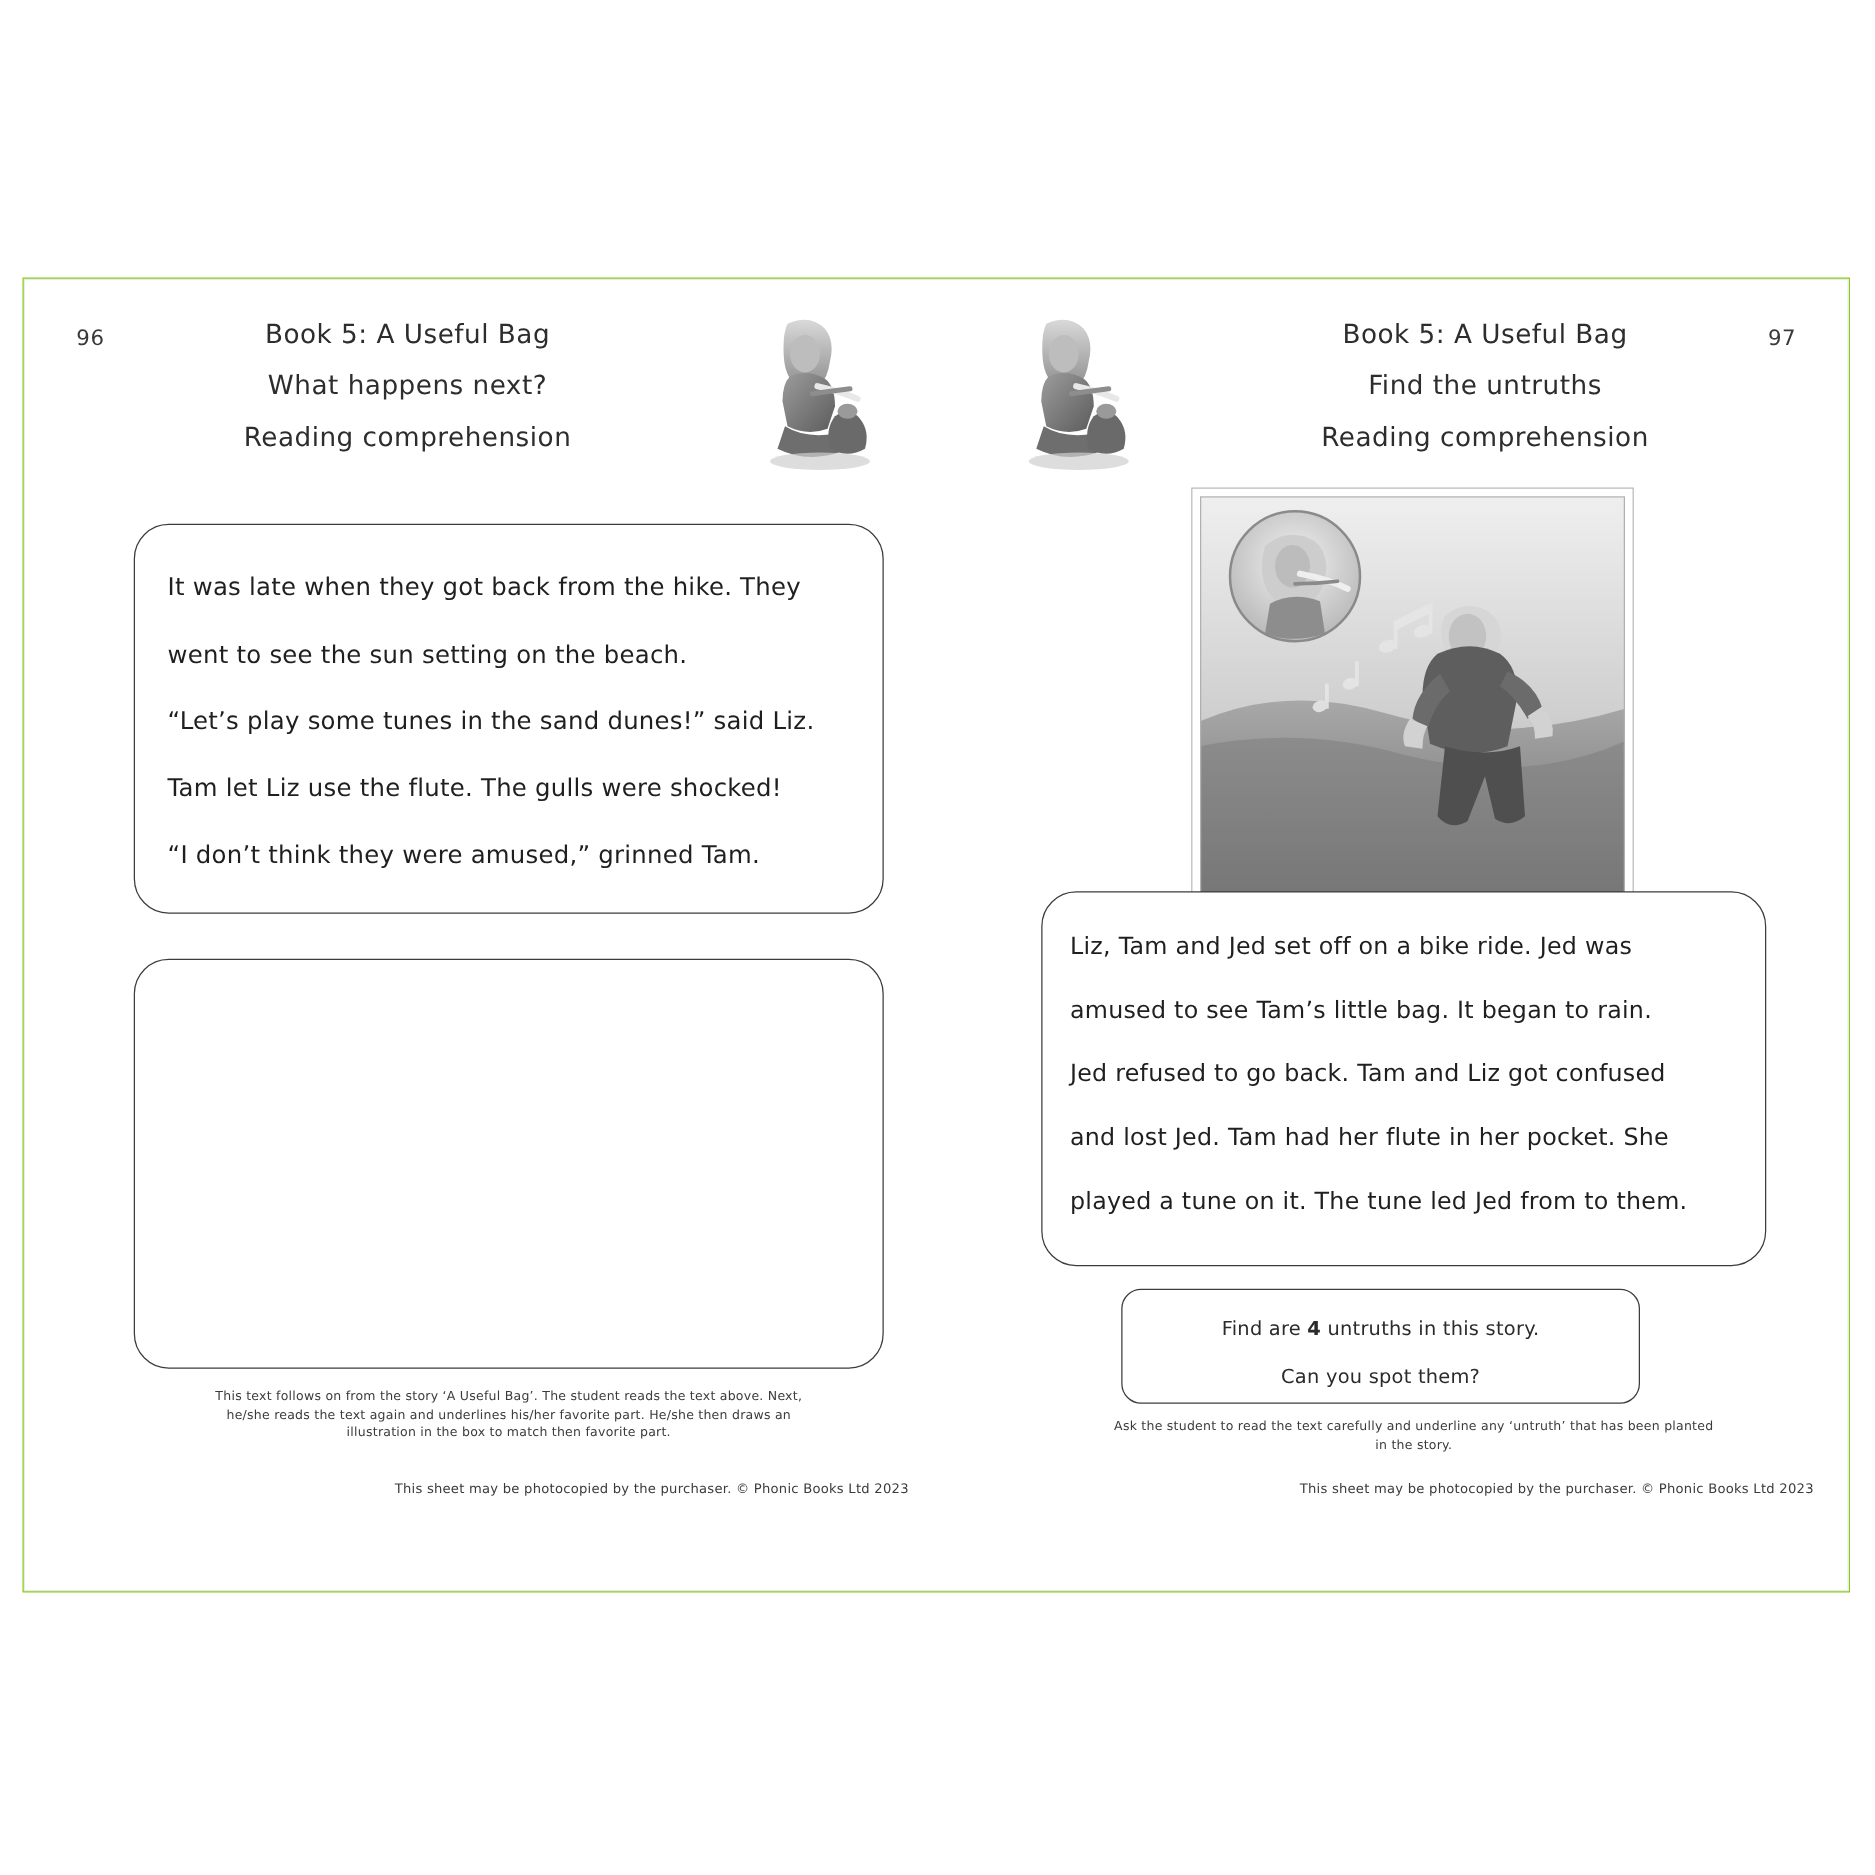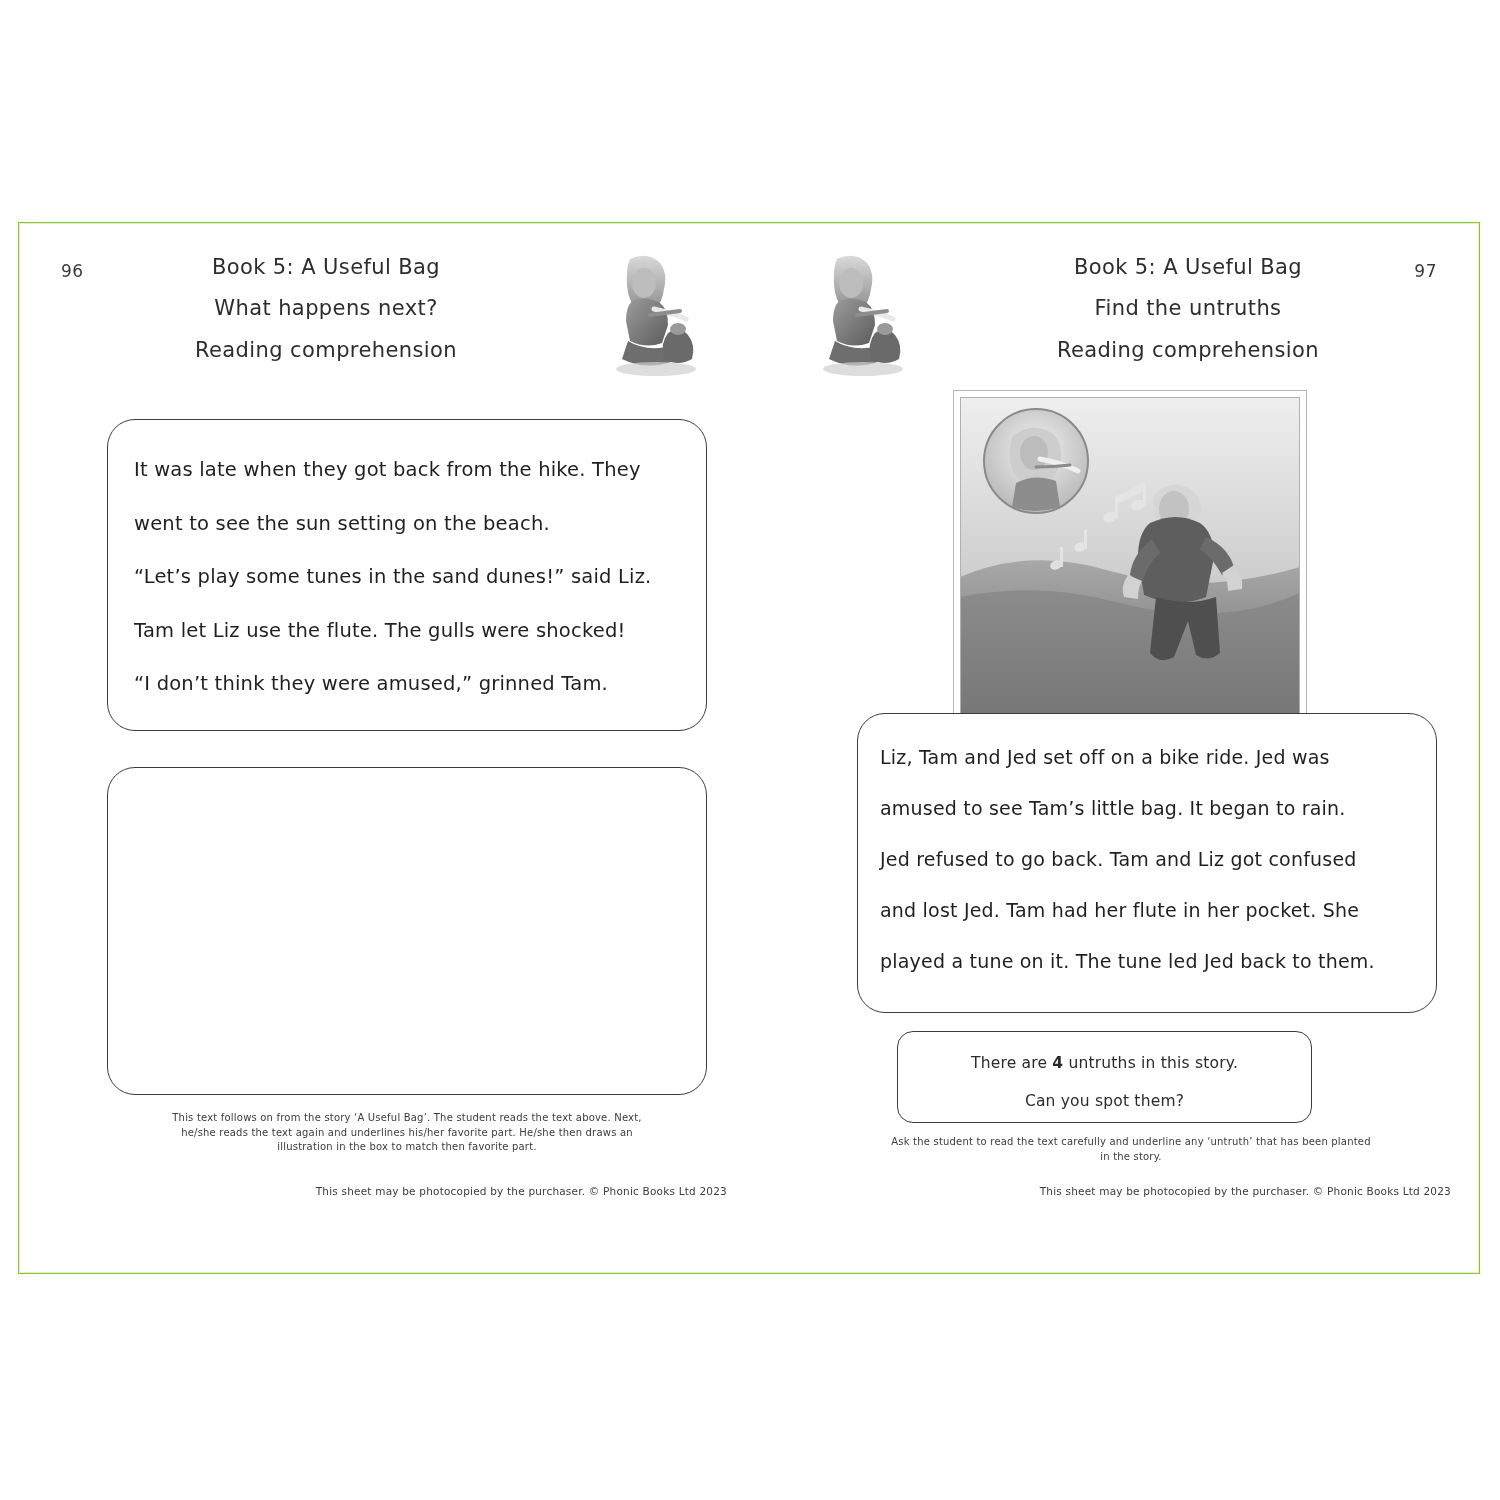--- a/index.html
+++ b/index.html
@@ -113,21 +113,21 @@
 
   .box-draw {
     left: 88px;
     top: 544px;
     width: 600px;
     height: 328px;
   }
 
   
   .box-story-right {
-    left: 108px;
+    left: 84px;
     top: 490px;
     width: 580px;
     height: 300px;
     padding: 34px 22px 0 22px;
   }
   .box-story-right p {
     font-size: 19px;
     margin-bottom: 32px;
   }
 
@@ -325,26 +325,26 @@
 
         <rect x="0" y="0" width="340" height="318" fill="none" stroke="#b0b0b0" stroke-width="2"></rect>
       </svg>
     </div>
 
     <div class="box box-story-right">
       <p>Liz, Tam and Jed set off on a bike ride. Jed was</p>
       <p>amused to see Tam’s little bag. It began to rain.</p>
       <p>Jed refused to go back. Tam and Liz got confused</p>
       <p>and lost Jed. Tam had her flute in her pocket. She</p>
-      <p>played a tune on it. The tune led Jed back to them.</p>
+      <p>played a tune on it. The tune led Jed from to them.</p>
     </div>
 
     <div class="box box-question">
       <p>
-        <span>There are </span><b>4</b><span> untruths in this story.</span>
+        <span>Find are </span><b>4</b><span> untruths in this story.</span>
       </p>
       <p>Can you spot them?</p>
     </div>
 
     <div class="note note-right">
       <div>Ask the student to read the text carefully and underline any ‘untruth’ that has been planted</div>
       <div>in the story.</div>
     </div>
 
     <div class="copy copy-right">This sheet may be photocopied by the purchaser.  © Phonic Books Ltd 2023</div>

